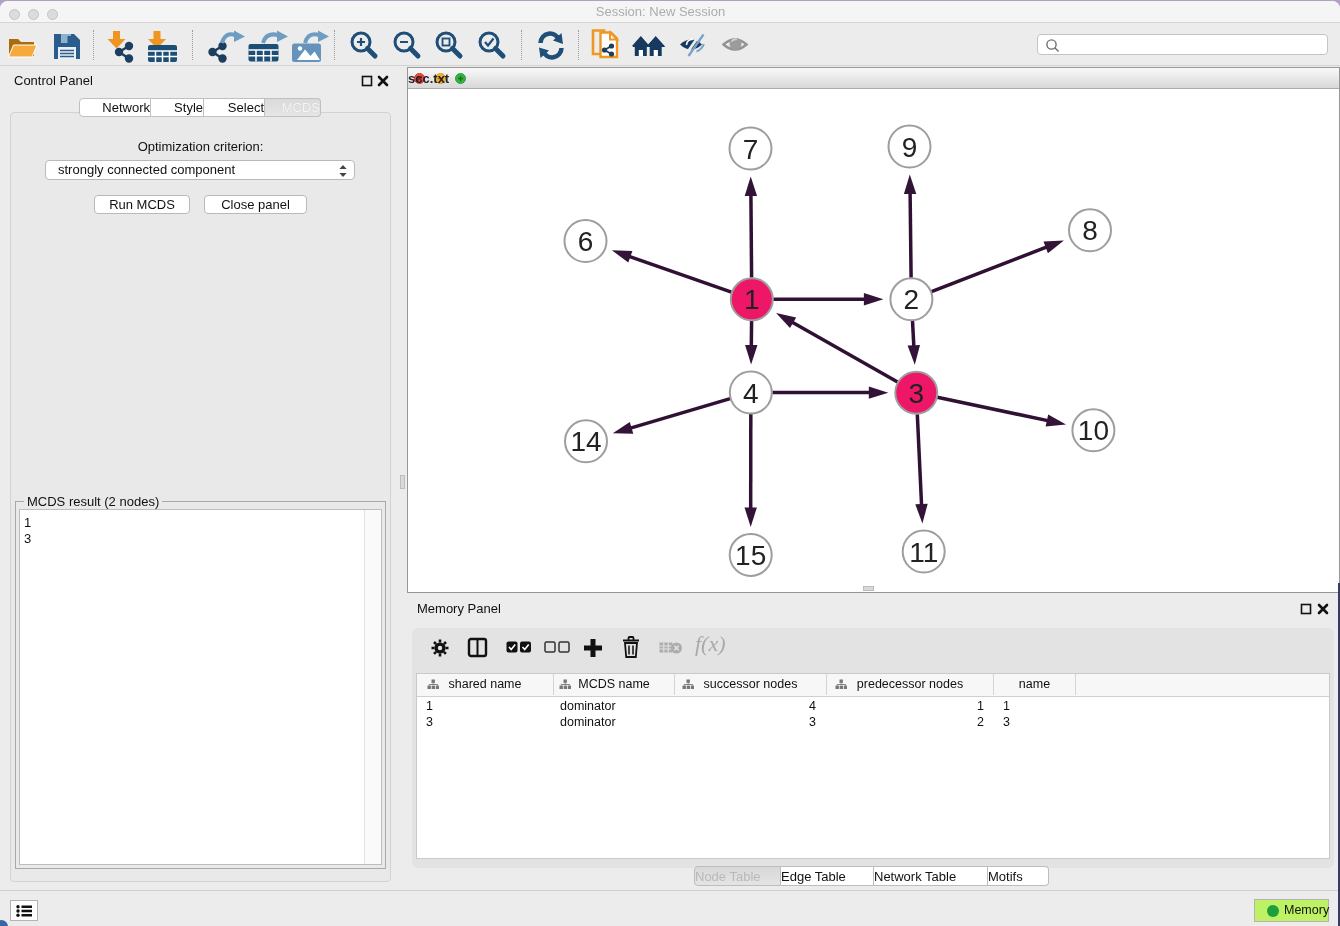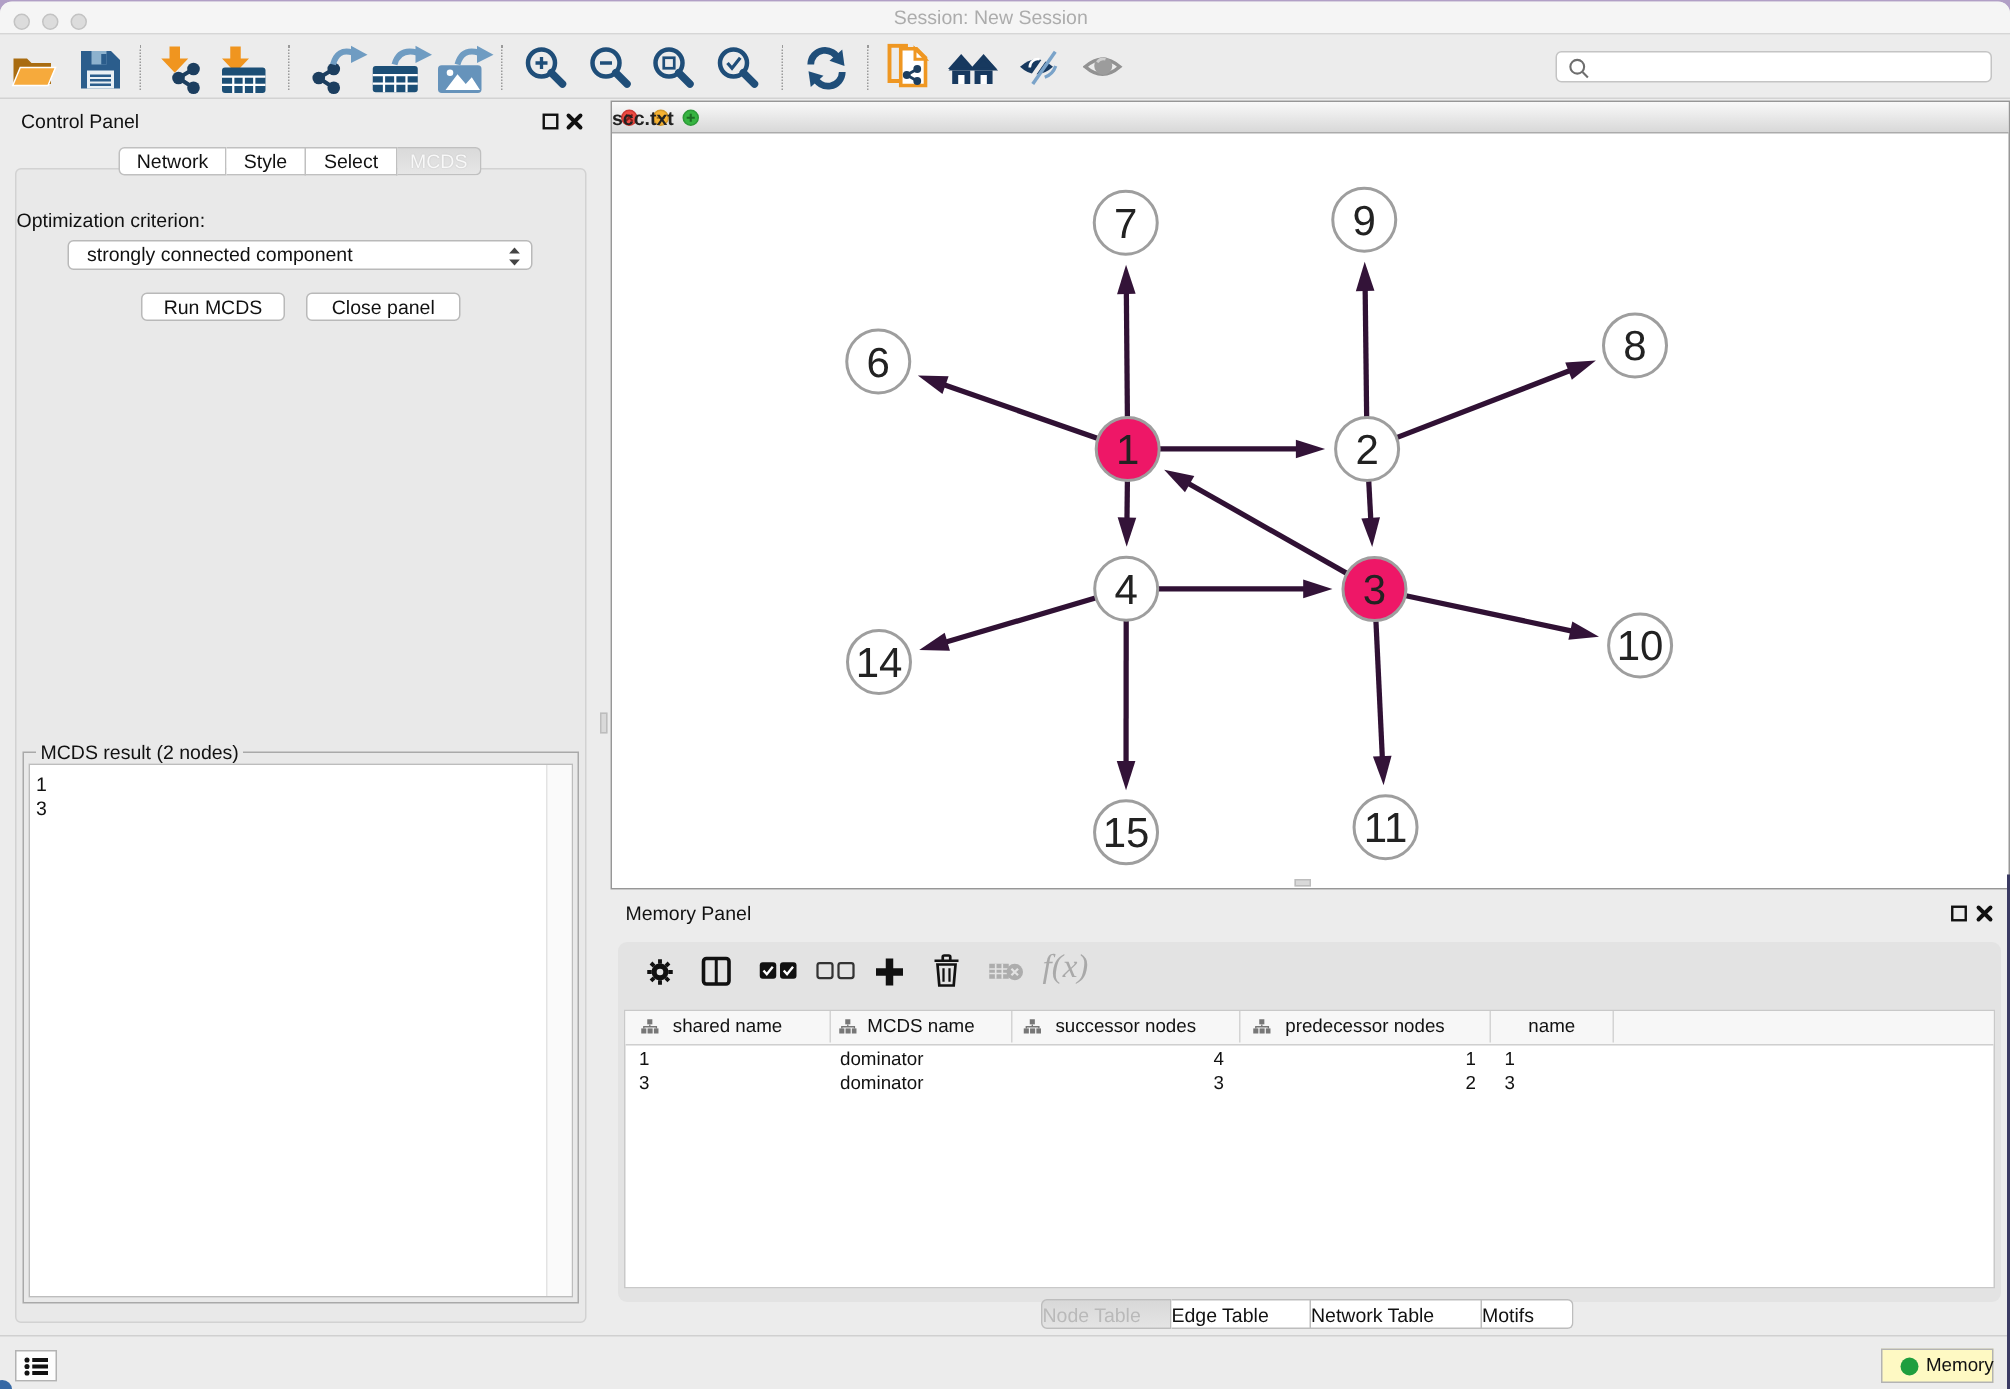--- a/index.html
+++ b/index.html
@@ -8,23 +8,23 @@
 .tl{position:absolute;top:7.5px;width:11px;height:11px;border-radius:50%;background:#dcdcdc;border:1px solid #c3c3c3}
 #wtitle{position:absolute;top:0;left:0;right:0;text-align:center;line-height:22px;font-size:13px;color:#acacac}
 #toolbar{position:absolute;top:23px;left:0;right:0;height:42px;background:#ececec;border-bottom:1px solid #d2d2d2}
 .sep{position:absolute;top:6px;height:30px;width:0;border-left:1px dotted #9a9a9a}
 .ticon{position:absolute;top:0}
 #searchbox{position:absolute;left:1037px;top:10px;width:291px;height:21px;background:#fff;border:1px solid #c4c4c4;border-radius:4px}
 
 #cphead{position:absolute;left:14px;top:72px;font-size:13px;color:#111}
 .paneico{position:absolute}
 #cptabs{position:absolute;left:79px;top:97px;height:19px;z-index:3}
-.cptab{position:absolute;top:0;height:19px;background:#fff;border:1px solid #c0c0c0;font-size:13px;text-align:center;line-height:18px;color:#111}
+.cptab{position:absolute;top:0;height:19px;background:#fff;border:1px solid #c0c0c0;font-size:13px;text-align:right;line-height:18px;color:#111}
 #cpbody{position:absolute;left:10px;top:111px;width:381px;height:770px;background:#e9e9e9;border:1px solid #d2d2d2;border-radius:4px}
-#optlabel{position:absolute;left:0;top:26px;width:100%;font-size:13px;color:#111}
+#optlabel{position:absolute;left:0;top:26px;width:100%;text-align:center;font-size:13px;color:#111}
 #combo{position:absolute;left:34px;top:47px;width:310px;height:20px;background:#fff;border:1px solid #b9b9b9;border-radius:4px;font-size:13px;line-height:18px;padding-left:12px;color:#111}
 .btn{position:absolute;top:82px;height:19px;background:#fff;border:1px solid #b9b9b9;border-radius:4px;font-size:13px;text-align:center;line-height:17px;color:#111}
 #fieldset{position:absolute;left:4px;top:388px;width:371px;height:368px;border:1px solid #a9a9a9}
 #fslabel{position:absolute;left:8px;top:-8px;background:#e9e9e9;font-size:13px;padding:0 3px;color:#111}
 #fsinner{position:absolute;left:3px;top:7px;right:3px;bottom:3px;background:#fff;border:1px solid #bdbdbd}
 #fstext{position:absolute;left:4px;top:5px;font-size:13px;line-height:15.5px;color:#111;white-space:pre}
 #fsscroll{position:absolute;top:0;right:0;width:17px;height:100%;background:#fafafa;border-left:1px solid #e3e3e3}
 
 #netwin{position:absolute;left:407px;top:66px;width:933px;height:526px;background:#fff;border:1px solid #979797}
 #nwtitle{position:absolute;top:0;left:0;right:0;height:21px;background:linear-gradient(#f9f9f9,#d8d8d8);border-bottom:1px solid #ababab}
@@ -42,21 +42,21 @@
 #tptool{position:absolute;left:5px;top:34px;right:6px;height:240px;background:#e3e3e3;border-radius:6px}
 #tptable{position:absolute;left:9px;top:79px;right:10px;height:186px;background:#fff;border:1px solid #c9c9c9}
 #thead{position:absolute;left:0;top:0;right:0;height:23px;background:#f7f7f7;border-bottom:1px solid #cfcfcf}
 .th{position:absolute;top:0;height:21px;border-right:1px solid #d4d4d4;font-size:12.5px;text-align:center;line-height:21px;color:#111}
 .td{position:absolute;font-size:12.5px;color:#111}
 #tptabs{position:absolute;left:287px;top:272px;height:20px}
 .tptab{position:absolute;top:0;height:20px;background:#fff;border:1px solid #bdbdbd;font-size:13px;text-align:left;line-height:19px;color:#111}
 
 #statusbar{position:absolute;left:0;right:0;top:889px;height:36px;background:#ececec;border-top:1px solid #d0d0d0}
 #menubtn{position:absolute;left:10px;top:9px;width:28px;height:21px;background:#fdfdfd;border:1px solid #b3b3b3}
-#membtn{position:absolute;right:11px;top:8px;width:75px;height:23px;background:#fef9c3;border:1px solid #b3b3b3;font-size:12.5px;line-height:21px;color:#111;text-align:left;padding-left:29px}
+#membtn{position:absolute;right:11px;top:8px;width:75px;height:23px;background:#bef264;border:1px solid #b3b3b3;font-size:12.5px;line-height:21px;color:#111;text-align:left;padding-left:29px}
 #memdot{position:absolute;left:12px;top:5px;width:12px;height:12px;border-radius:50%;background:#1f9e3e}
 #deskstrip{position:absolute;right:0;top:583px;width:2px;height:343px;background:#3a3a63}
 </style></head>
 <body>
 <div id="app">
  <div id="win">
   <div id="titlebar">
     <div class="tl" style="left:8.5px"></div>
     <div class="tl" style="left:27.5px"></div>
     <div class="tl" style="left:46.5px"></div>

